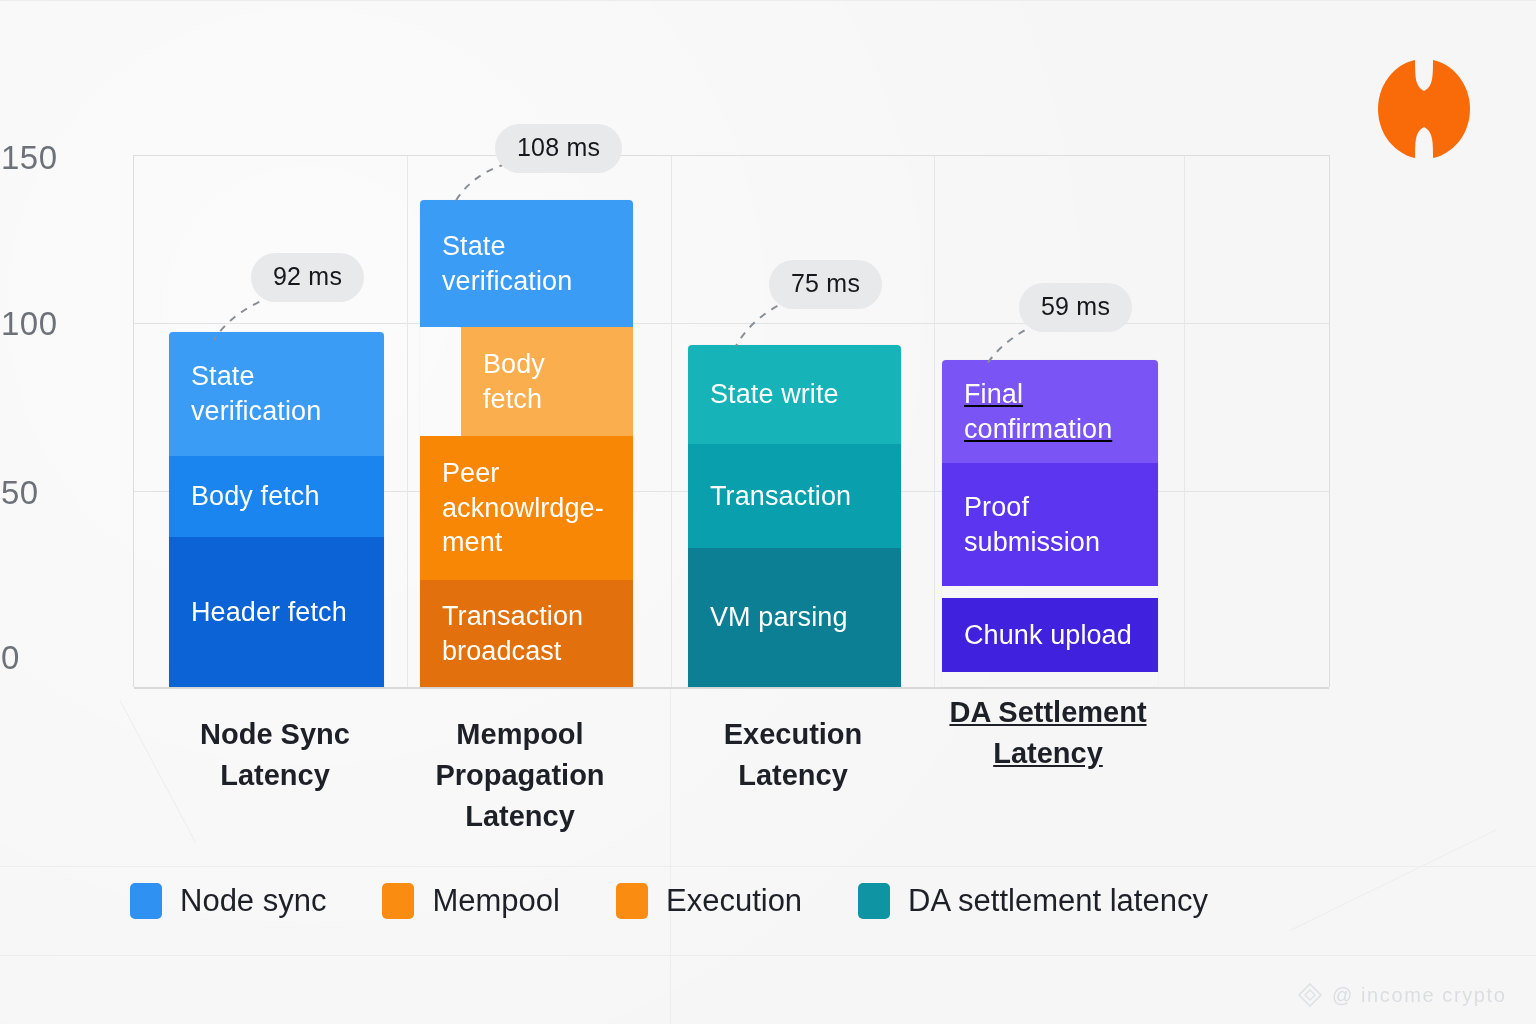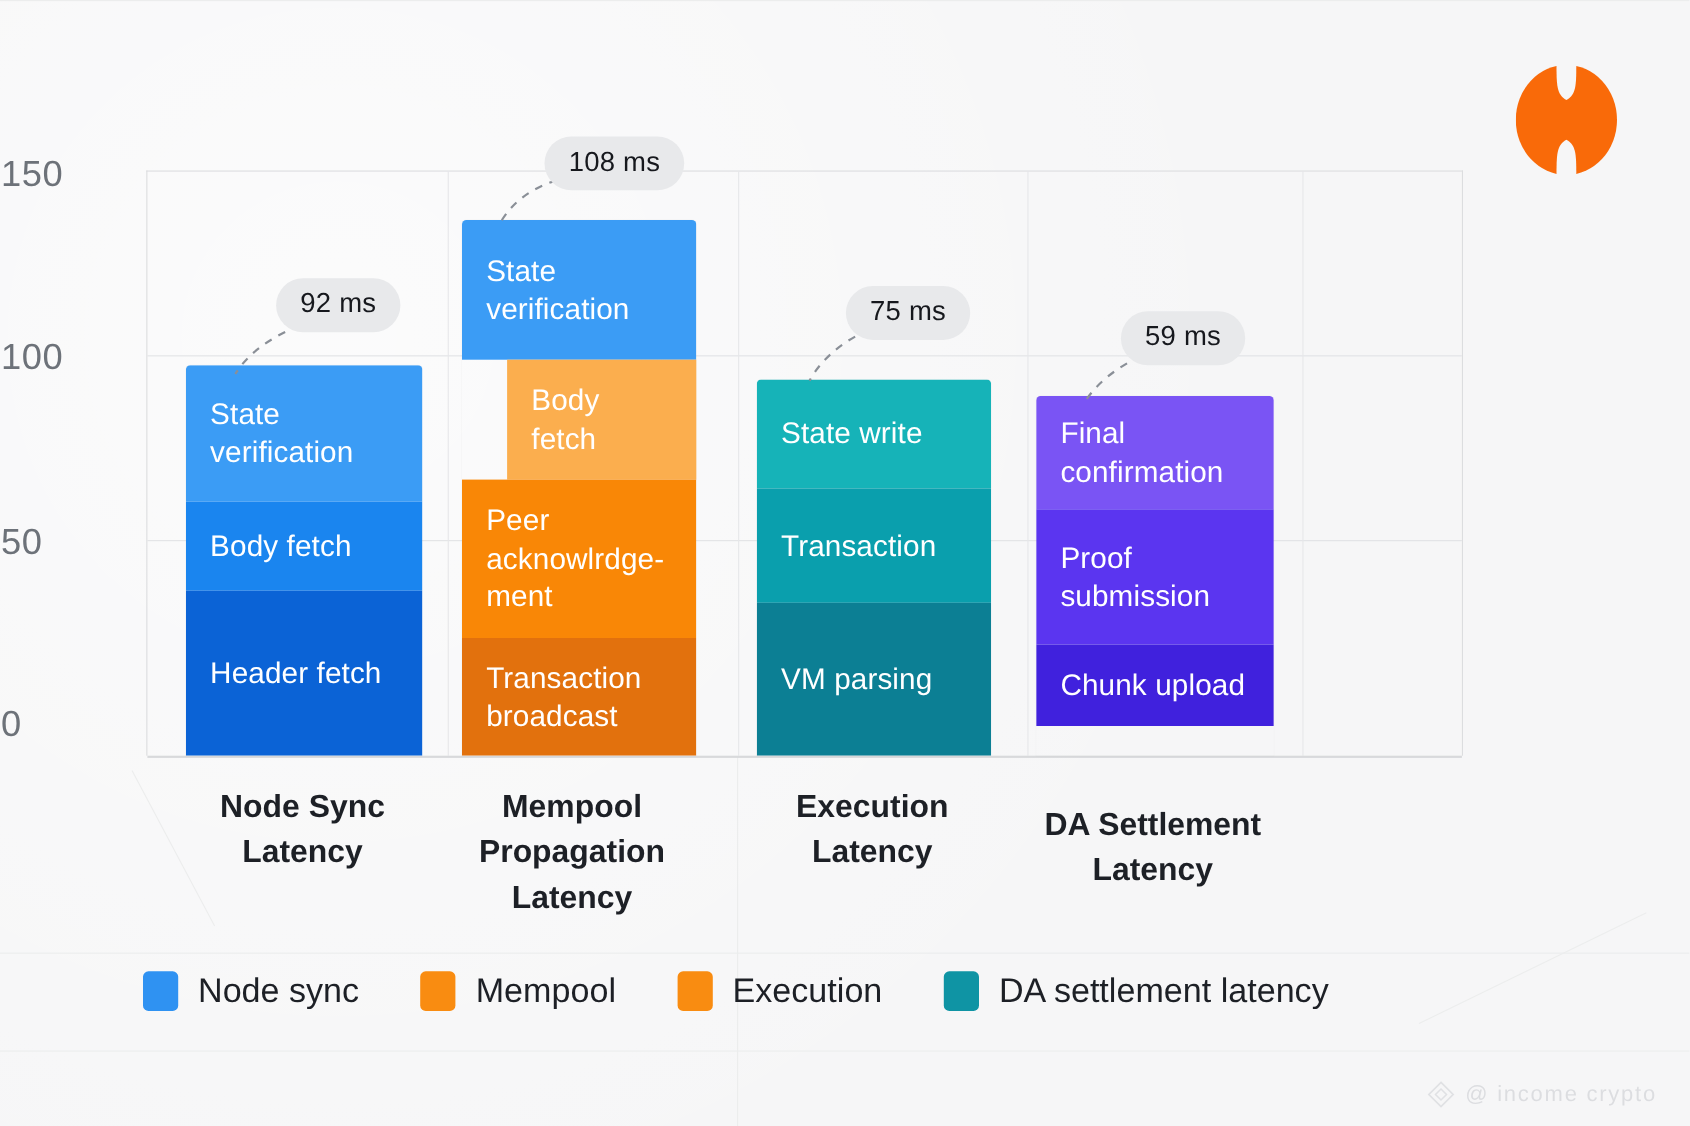--- a/index.html
+++ b/index.html
@@ -144,29 +144,29 @@
     </div>
     <div class="seg" style="height:104px;background:#0a9fad;">
       <span>Transaction</span>
     </div>
     <div class="seg" style="height:139px;background:#0c7f94;">
       <span>VM parsing</span>
     </div>
   </div>
 
   <div class="bar" style="left:808px;width:216px;height:327px;">
-    <div class="seg" style="height:103px;background:#7a54f4;">
+    <div class="seg" style="height:103px;background:#7a54f4;text-decoration:underline;">
       <span>Final
 confirmation</span>
     </div>
     <div class="seg" style="height:123px;background:#5b35f0;">
       <span>Proof
 submission</span>
     </div>
-    <div class="seg" style="height:74px;background:#4021dd;">
+    <div class="seg" style="height:74px;background:#4021dd;margin-top:12px;">
       <span>Chunk upload</span>
     </div>
   </div>
 </div>
 
 <svg class="leader" style="left:200px;top:290px;width:80px;height:55px;">
   <path d="M72 6 C48 16, 26 30, 14 50" stroke="#8a8f97" stroke-width="2" fill="none" stroke-dasharray="7 7"></path>
 </svg>
 <svg class="leader" style="left:428px;top:160px;width:85px;height:50px;">
   <path d="M78 4 C58 10, 38 22, 26 44" stroke="#8a8f97" stroke-width="2" fill="none" stroke-dasharray="7 7"></path>
@@ -183,21 +183,21 @@
 <div class="callout" style="left:769px;top:260px;">75 ms</div>
 <div class="callout" style="left:1019px;top:283px;">59 ms</div>
 
 <div class="catlabel" style="left:155px;top:714px;width:240px;">Node Sync
 Latency</div>
 <div class="catlabel" style="left:400px;top:714px;width:240px;">Mempool
 Propagation
 Latency</div>
 <div class="catlabel" style="left:673px;top:714px;width:240px;">Execution
 Latency</div>
-<div class="catlabel" style="left:928px;top:730px;width:240px;">DA Settlement
+<div class="catlabel" style="left:928px;top:692px;width:240px;text-decoration:underline;">DA Settlement
 Latency</div>
 
 <div id="legend">
   <div class="legend-item">
     <div class="swatch" style="background:#2f92f2;"></div>
     <div class="legend-label">Node sync</div>
   </div>
   <div class="legend-item">
     <div class="swatch" style="background:#f98c11;"></div>
     <div class="legend-label">Mempool</div>

